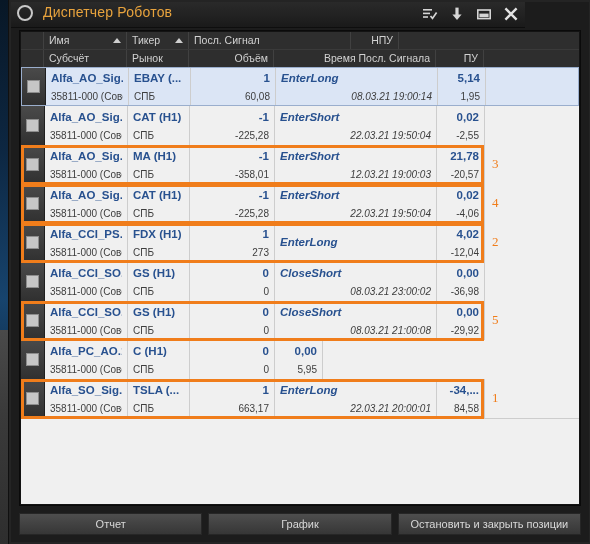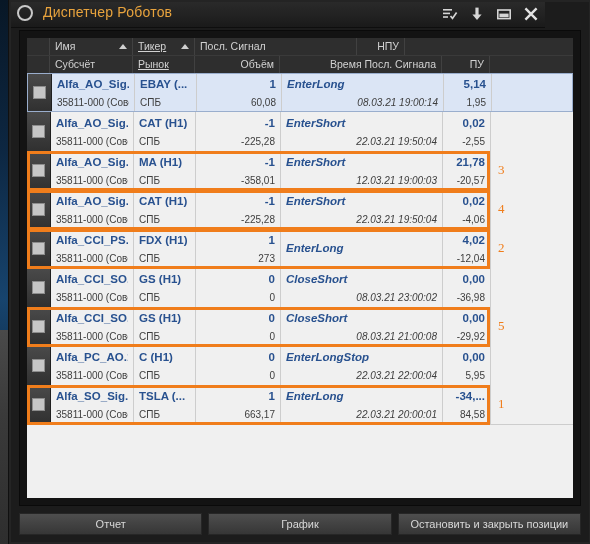--- a/index.html
+++ b/index.html
@@ -23,21 +23,20 @@
   .window{
     position:absolute;left:8px;top:0;width:582px;height:544px;
     background:#1c1c1c;
     border-left:1px solid #101010;
     box-sizing:border-box;
   }
   .titlebar{
     position:absolute;left:0;top:0;width:516px;height:27px;
     background:linear-gradient(180deg,#2b2b2b 0%,#232323 50%,#1a1a1a 100%);
     border-bottom:1px solid #0e0e0e;
-    padding-left:20px;
   }
   .win-icon{
     position:absolute;left:8px;top:5px;width:16px;height:16px;
     border:2.5px solid #c9c9c9;border-radius:50%;
     box-sizing:border-box;
   }
   .win-title{
     position:absolute;left:34px;top:4px;
     font-size:14px;color:#e8a33d;letter-spacing:.2px;
     white-space:nowrap;
@@ -47,21 +46,21 @@
     display:flex;align-items:center;gap:11px;
   }
   .wb{width:16px;height:16px;position:relative;cursor:pointer;}
   .wb svg{display:block;}
   
   .tbl-frame{
     position:absolute;left:10px;top:30px;width:562px;height:476px;
     background:#131313;
     border:1px solid #0a0a0a;
     box-sizing:border-box;
-    padding:7px;
+    padding:1px;
   }
   .tbl-inner{
     width:100%;height:100%;
     background:#f0f0f0;
     overflow:hidden;
     position:relative;
     box-sizing:border-box;
   }
   
   .thead{
@@ -72,21 +71,21 @@
   .th-row.second{border-top:1px solid #3a3a3a;height:17px;}
   .th{
     color:#d2d2d2;font-size:10.5px;
     box-sizing:border-box;padding:0 5px;height:17px;
     line-height:17px;overflow:hidden;white-space:nowrap;
     border-right:1px solid #414141;position:relative;
   }
   .th.nb{border-right:none;}
   .c-chk{width:23px;flex:0 0 23px;}
   .c-name{width:83px;flex:0 0 83px;}
-  .c-tick{width:62px;flex:0 0 62px;text-decoration:underline;}
+  .c-tick{width:62px;flex:0 0 62px;}
   .c-pos{width:85px;flex:0 0 85px;text-align:right;}
   .c-sig{width:162px;flex:0 0 162px;}
   .c-npu{width:48px;flex:0 0 48px;text-align:right;}
   .c-tail{flex:1 1 auto;}
   .sort-ar{
     position:absolute;right:5px;top:6px;
     width:0;height:0;border-left:4px solid transparent;
     border-right:4px solid transparent;border-bottom:5px solid #cfcfcf;
   }
   
@@ -414,24 +413,20 @@
               <span class="l2">35811-000 (Сове...</span>
             </div>
             <div class="cellcol w-tick">
               <span class="l1">C (H1)</span>
               <span class="l2">СПБ</span>
             </div>
             <div class="cellcol w-pos">
               <span class="l1 right">0</span>
               <span class="l2 right">0</span>
             </div>
-            <div class="cellcol w-sig">
-              <span class="l1">EnterLongStop</span>
-              <span class="l2 right">22.03.21 22:00:04</span>
-            </div>
             <div class="cellcol w-npu">
               <span class="l1 right">0,00</span>
               <span class="l2 right">5,95</span>
             </div>
             <div class="cellcol w-tail nb"></div>
           </div>
           <div class="row" style="top: 312px;">
             <div class="cell-chk">
               <span class="chkbox"></span>
             </div>

